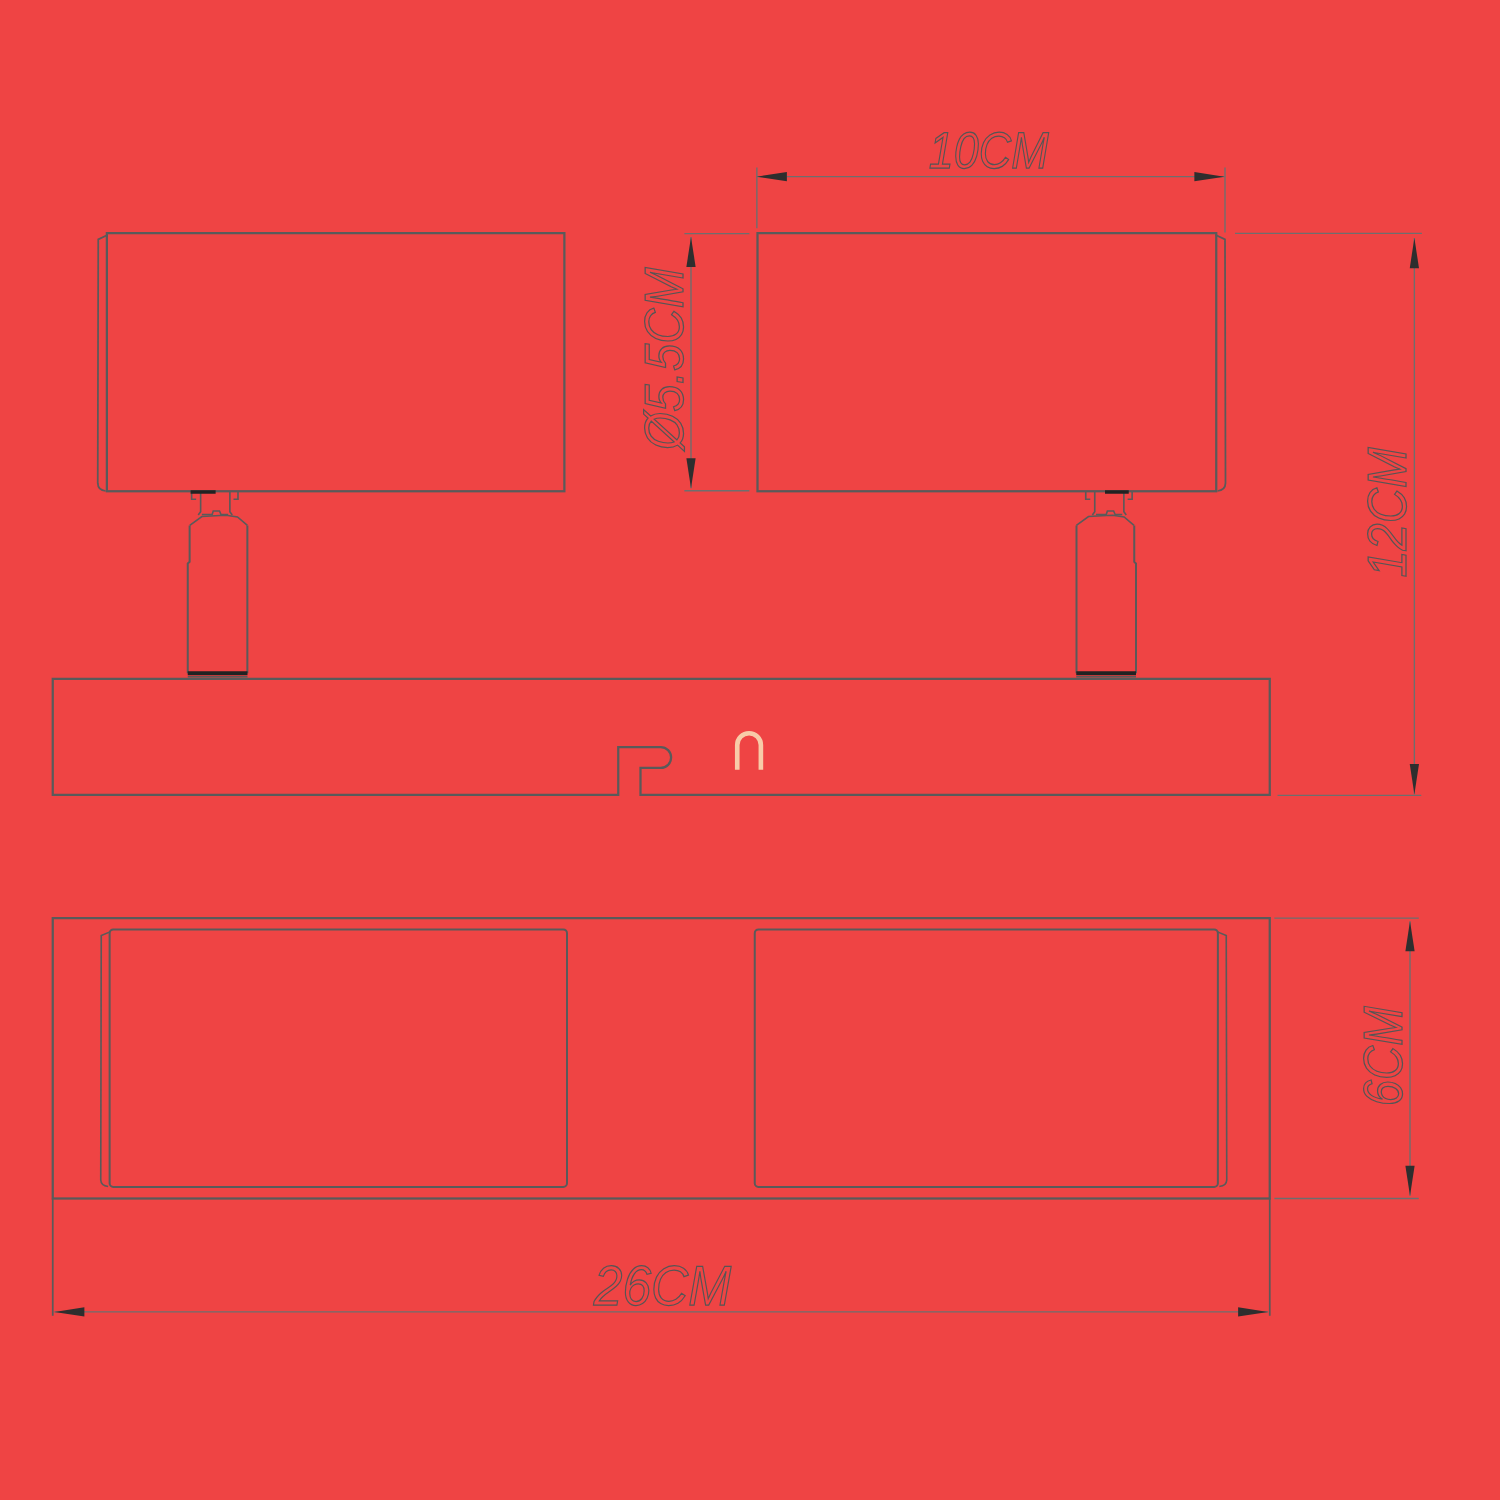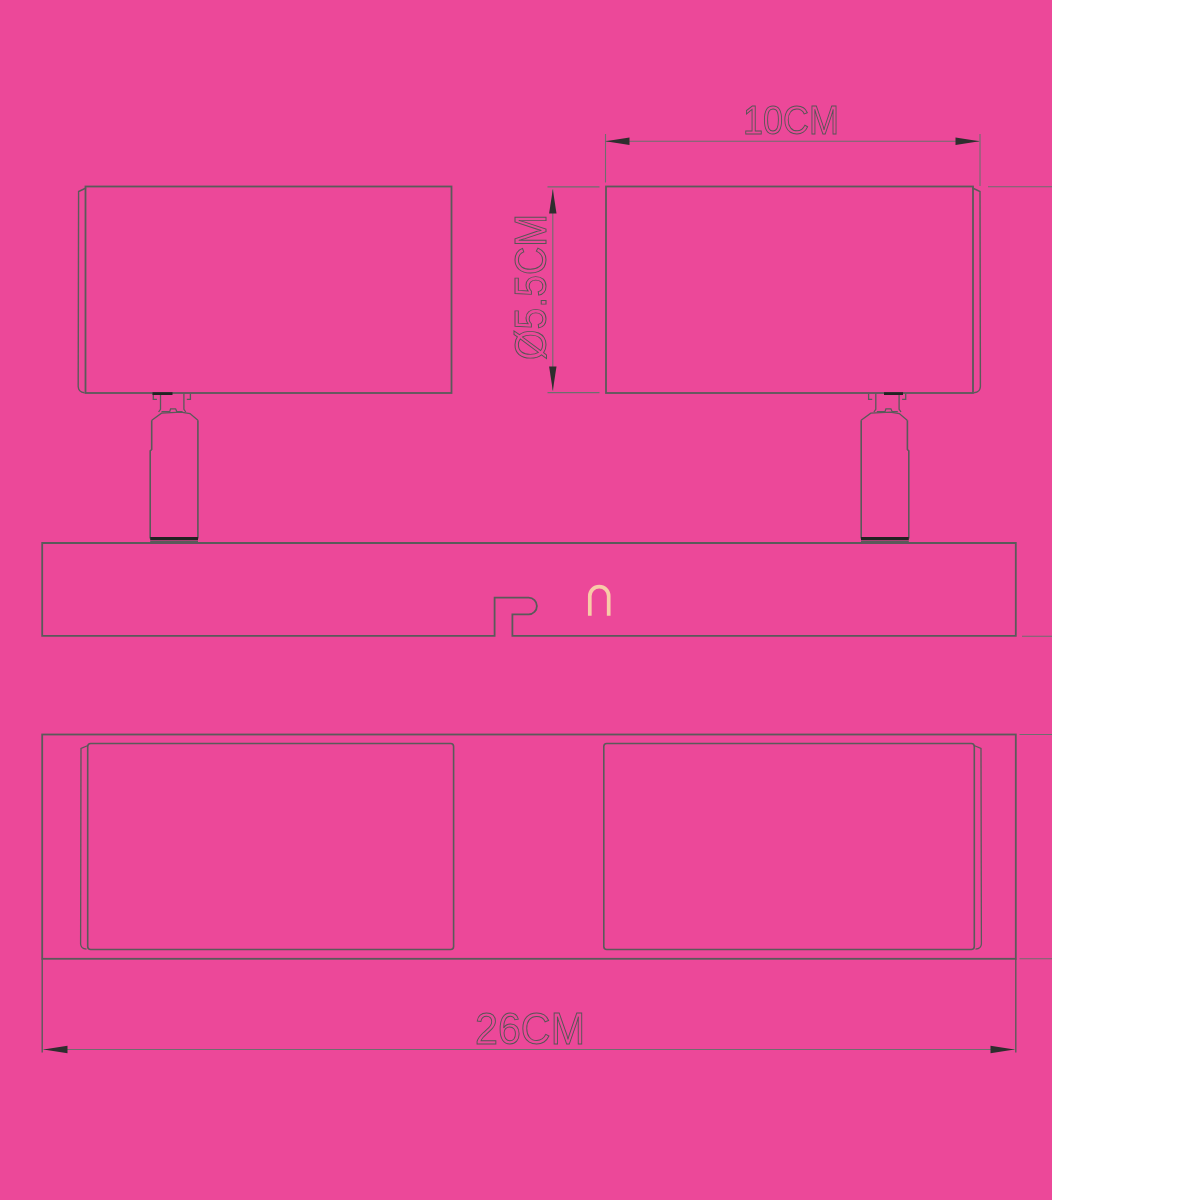--- a/index.html
+++ b/index.html
@@ -1,16 +1,16 @@
 <!DOCTYPE html>
 <html><head>
 <meta charset="utf-8">
 <style>
   html,body{margin:0;padding:0;background:#ffffff;}
-  .page{width:1052px;height:1200px;position:relative;background:#ec4899;overflow:hidden;}
+  .page{width:1200px;height:1200px;position:relative;background:#ef4444;overflow:hidden;font-style:italic;}
   svg{position:absolute;left:0;top:0;}
   text{font-family:"Liberation Sans", sans-serif;}
 </style>
 </head>
 <body>
 <div class="page">
 <svg width="1200" height="1200" viewBox="0 0 1200 1200">
   <g fill="none" stroke="#5a5a5a" stroke-width="1.6">
 
     <rect x="85.5" y="186.5" width="366" height="206.5" stroke-width="1.8"></rect>

